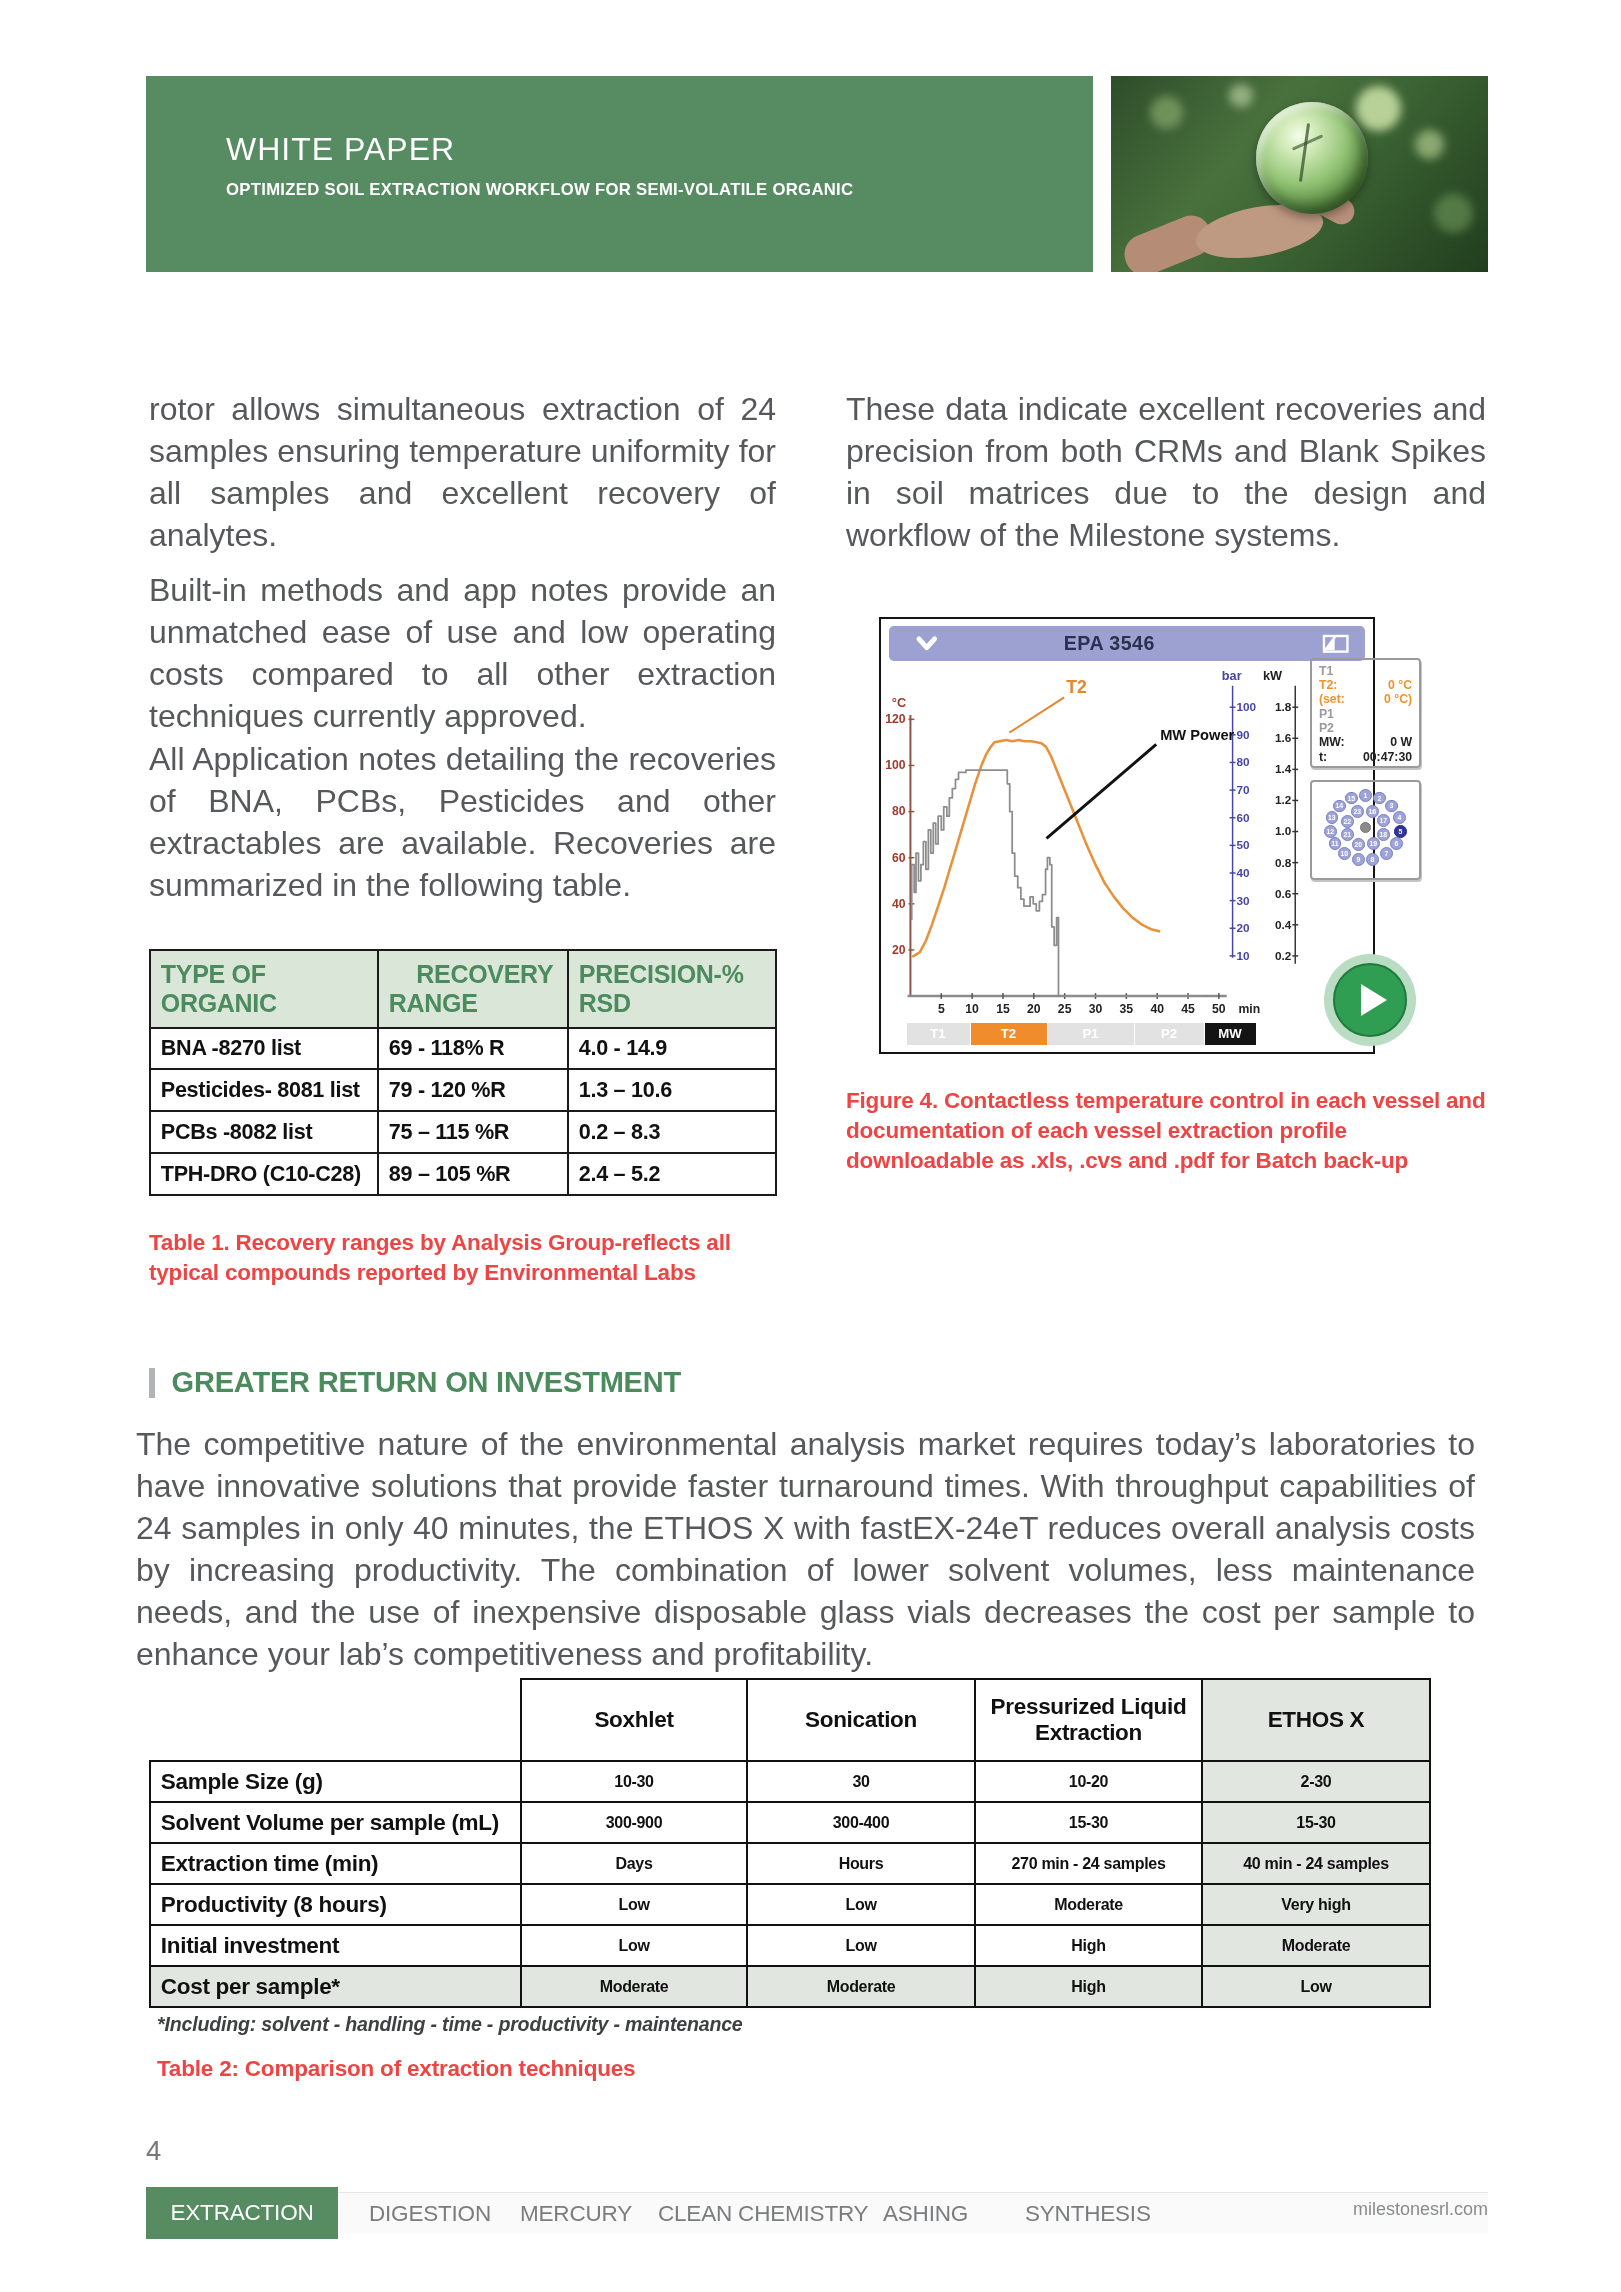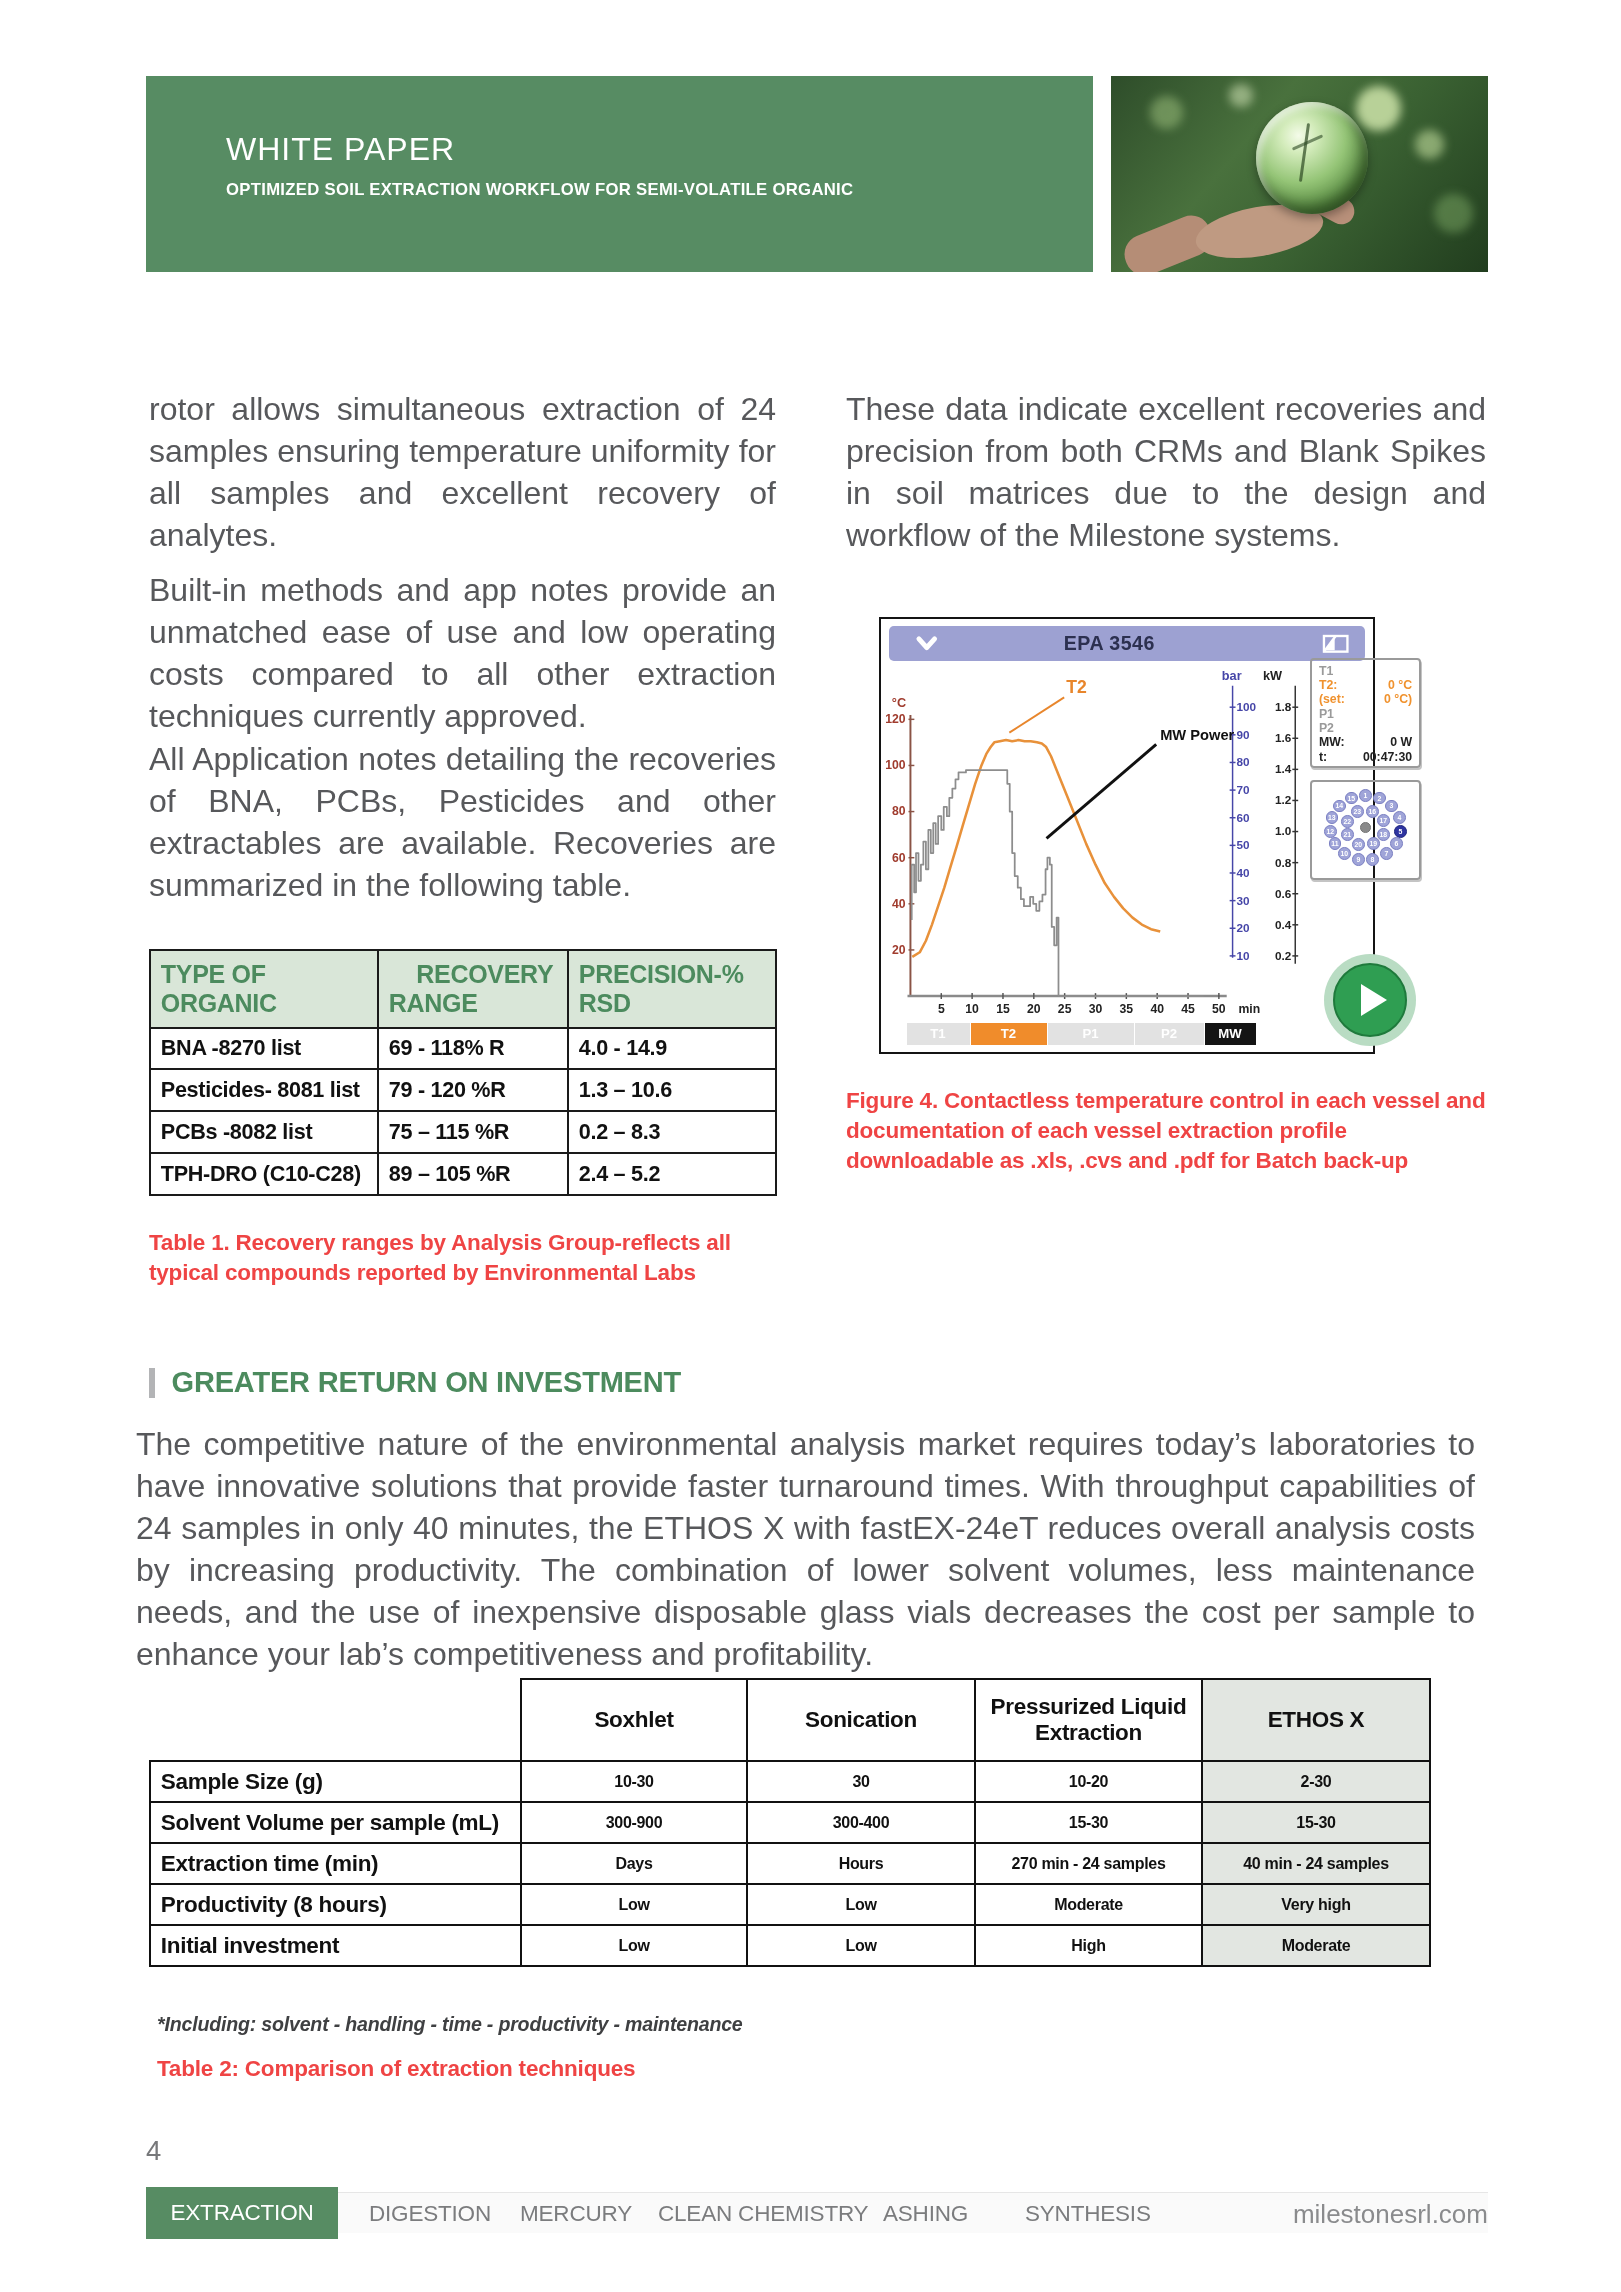--- a/index.html
+++ b/index.html
@@ -99,21 +99,21 @@
               display:flex;align-items:center;justify-content:center;}
   .tri{width:0;height:0;border-left:26.5px solid #fff;border-top:16.7px solid transparent;
        border-bottom:16.7px solid transparent;margin-left:8.8px;}
 
   
   .foot-strip{position:absolute;left:146px;top:2192px;width:1342px;height:41px;background:#fafafa;
               border-top:1px solid #e6e6e6;}
   .foot-active{position:absolute;left:146px;top:2187px;width:192px;height:52px;background:#578c63;
                color:#fff;font-size:22.5px;letter-spacing:-0.2px;display:flex;align-items:center;justify-content:center;}
   .foot-item{position:absolute;top:2201px;font-size:22.5px;color:#7b7c7e;letter-spacing:-0.2px;}
-  .foot-site{position:absolute;right:133px;top:2199px;font-size:26px;color:#8a8b8d;}
+  .foot-site{position:absolute;right:133px;top:2199px;font-size:18px;color:#8a8b8d;}
 </style>
 </head>
 <body>
 
 <div class="page">
 
   <div class="band-green">
     <div class="wp-title">WHITE PAPER</div>
     <div class="wp-sub">OPTIMIZED SOIL EXTRACTION WORKFLOW FOR SEMI-VOLATILE ORGANIC</div>
   </div>
@@ -393,20 +393,27 @@
           <td>Moderate</td>
           <td class="hl">Very high</td>
         </tr>
         <tr>
           <td class="lbl">Initial investment</td>
           <td>Low</td>
           <td>Low</td>
           <td>High</td>
           <td class="hl">Moderate</td>
         </tr>
+        <tr>
+          <td class="lbl hl">Cost per sample*</td>
+          <td class="hl">Moderate</td>
+          <td class="hl">Moderate</td>
+          <td class="hl">High</td>
+          <td class="hl">Low</td>
+        </tr>
       </tbody>
   </table>
   <p class="footnote">*Including: solvent - handling - time - productivity - maintenance</p>
   <p class="caption" id="cap2">Table 2: Comparison of extraction techniques</p>
 
   <div class="pageno">4</div>
   <div class="foot-strip"></div>
   <div class="foot-active">EXTRACTION</div>
   <div id="footnav">
       <div class="foot-item" style="left: 369px;">DIGESTION</div>

